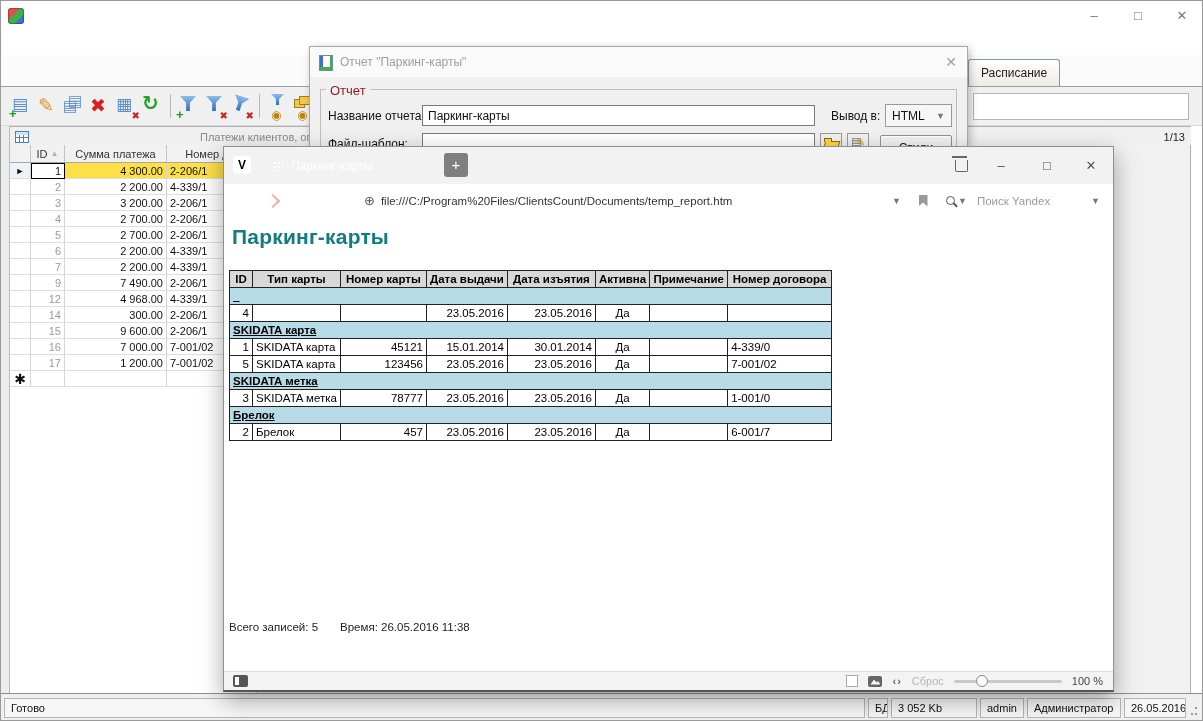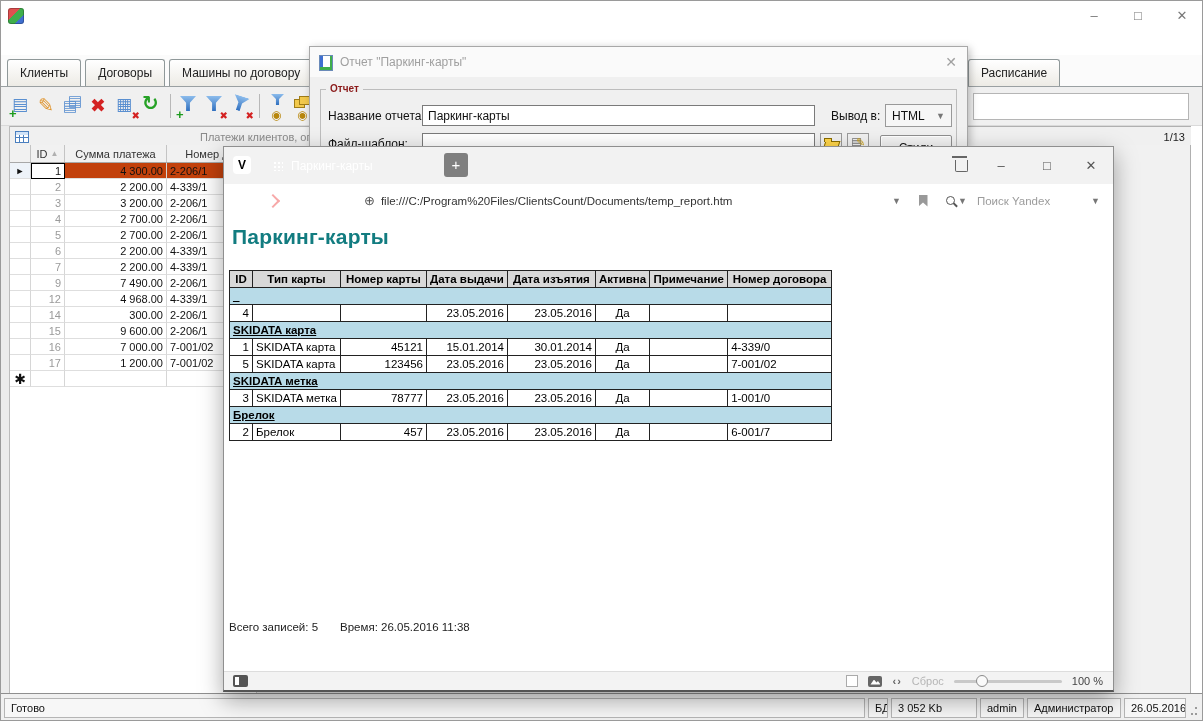--- a/index.html
+++ b/index.html
@@ -66,21 +66,21 @@
   .gh{font-size:11px;color:#333;border-right:1px solid #c4c4c4;box-sizing:border-box;display:flex;align-items:center;justify-content:center;}
   .sortmark{color:#b0b0b0;font-size:8px;margin-left:3px;}
   #grid-rows{left:9px;top:162px;position:absolute;}
   .grow{display:flex;height:16px;background:#fff;}
   .gc{font-size:11px;color:#111;border-right:1px solid #d6d6d6;border-bottom:1px solid #dedede;box-sizing:border-box;
       display:flex;align-items:center;padding:0 3px;white-space:nowrap;overflow:hidden;}
   .c-sel{width:21px;justify-content:center;color:#111;font-size:9px;}
   .c-id{width:34px;justify-content:flex-end;color:#9a9a9a;}
   .c-am{width:102px;justify-content:flex-end;}
   .c-no{width:90px;}
-  .grow.sel .gc{background:#c2410c;}
+  .grow.sel .gc{background:#fde047;}
   .grow.sel .c-sel{background:#eef3f9;}
   .grow.sel .c-id{background:#fff;border:1px solid #000;color:#111;}
   .newmark{font-size:14px;}
   
   .statline{left:0;top:692px;width:100%;height:1px;background:#8f8f8f;}
   .statusbar{left:0;top:693px;width:100%;height:28px;background:#f0f0f0;display:flex;align-items:center;padding:0 3px;box-sizing:border-box;gap:3px;}
   .seg{height:20px;border:1px solid #b5b5b5;background:#f7f7f7;font-size:11px;color:#111;display:flex;align-items:center;padding:0 6px;box-sizing:border-box;white-space:nowrap;overflow:hidden;}
   .seg-ready{flex:1;}
   .grip{width:10px;height:20px;background:
     radial-gradient(circle at 7px 16px,#9a9a9a 1px,transparent 1.5px),
@@ -88,21 +88,21 @@
     radial-gradient(circle at 3px 16px,#9a9a9a 1px,transparent 1.5px);}
   
   #dialog{left:308px;top:45px;width:659px;height:101px;background:#f0f0f0;border:1px solid #a8a8a8;box-sizing:border-box;
      box-shadow:2px 2px 8px rgba(0,0,0,.25);overflow:hidden;z-index:30;}
   .dlg-titlebar{left:0;top:0;width:100%;height:30px;background:#fafafa;}
   .icon-report{left:9px;top:8px;width:12px;height:14px;background:#fff;border:1px solid #6a8ab8;
      box-shadow:inset -2px -3px 0 0 #3fae4c,inset 3px -3px 0 0 #3f6fd0;}
   .dlg-title{left:30px;top:8px;font-size:12px;color:#a0a0a0;white-space:nowrap;}
   .dlg-close{right:10px;top:7px;font-size:14px;color:#a0a0a0;}
   .groupbox{left:10px;top:42px;width:637px;height:90px;border:1px solid #bdbdbd;box-sizing:border-box;}
-  .group-label{left:16px;top:36px;background:#f0f0f0;padding:0 4px;font-size:10px;font-weight:bold;color:#8b1a1a;}
+  .group-label{left:16px;top:36px;background:#f0f0f0;padding:0 4px;font-size:13px;font-weight:normal;color:#8b1a1a;}
   .dlg-label{font-size:12px;color:#111;white-space:nowrap;}
   .dlg-input{background:#fff;border:1px solid #7a7a7a;box-sizing:border-box;font-size:12px;color:#111;display:flex;align-items:center;padding:0 5px;}
   .dlg-select{background:#f6f6f6;border:1px solid #999;box-sizing:border-box;font-size:12px;color:#111;display:flex;align-items:center;justify-content:space-between;padding:0 6px;}
   .caret{color:#777;font-size:9px;}
   .icon-folder{left:510px;top:86px;width:22px;height:20px;border:1px solid #9a9a9a;background:#f0f0f0;box-sizing:border-box;}
   .icon-folder::before{content:"";position:absolute;left:3px;top:7px;width:13px;height:7px;background:#ffd54a;border:1px solid #8a6d00;transform:skewX(-18deg);}
   .icon-folder::after{content:"";position:absolute;left:3px;top:4px;width:6px;height:3px;background:#ffd54a;border:1px solid #8a6d00;border-bottom:none;}
   .icon-edit-template{left:537px;top:86px;width:22px;height:20px;border:1px solid #9a9a9a;background:#f0f0f0;box-sizing:border-box;}
   .icon-edit-template::before{content:"▤";position:absolute;left:3px;top:1px;font-size:12px;color:#777;}
   .icon-edit-template::after{content:"✎";position:absolute;left:8px;top:2px;font-size:11px;color:#c8a020;font-weight:bold;}
@@ -168,26 +168,20 @@
 
   <div class="abs titlebar">
     <div class="abs app-icon"></div>
     <div class="abs winctl" style="left:1071px;">–</div>
     <div class="abs winctl" style="left:1115px;">□</div>
     <div class="abs winctl" style="left:1159px;">✕</div>
   </div>
 
 
   <div class="abs tabrow"></div>
-  <div class="abs apptabs" id="app-tabs">
-      <div class="apptab">Клиенты</div>
-      <div class="apptab">Договоры</div>
-      <div class="apptab">Машины по договору</div>
-      <div class="apptab">Паркинг</div>
-    </div>
   <div class="abs" id="tab-right">
       <div class="apptab">Расписание</div>
     </div>
   <div class="abs tabline"></div>
 
   <div class="abs toolbar" id="toolbar">
       <span class="tbi tbi-add-record"></span>
       <span class="tbi tbi-edit-record"></span>
       <span class="tbi tbi-copy-record"></span>
       <span class="tbi tbi-delete-record"></span>

